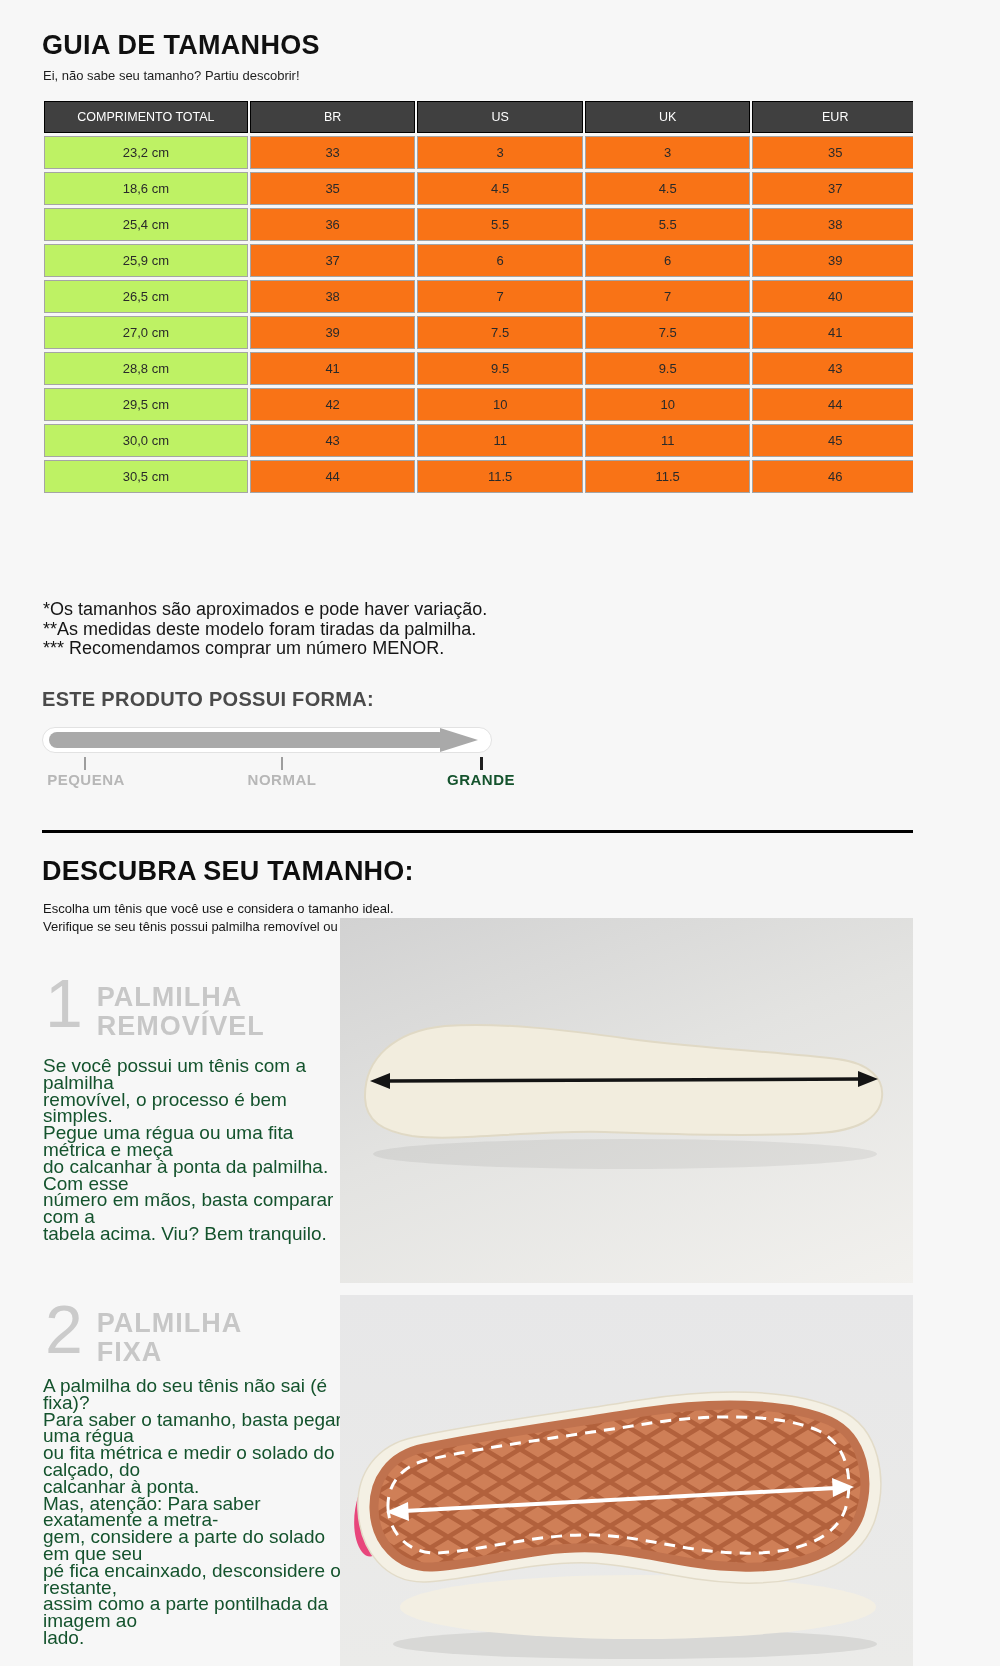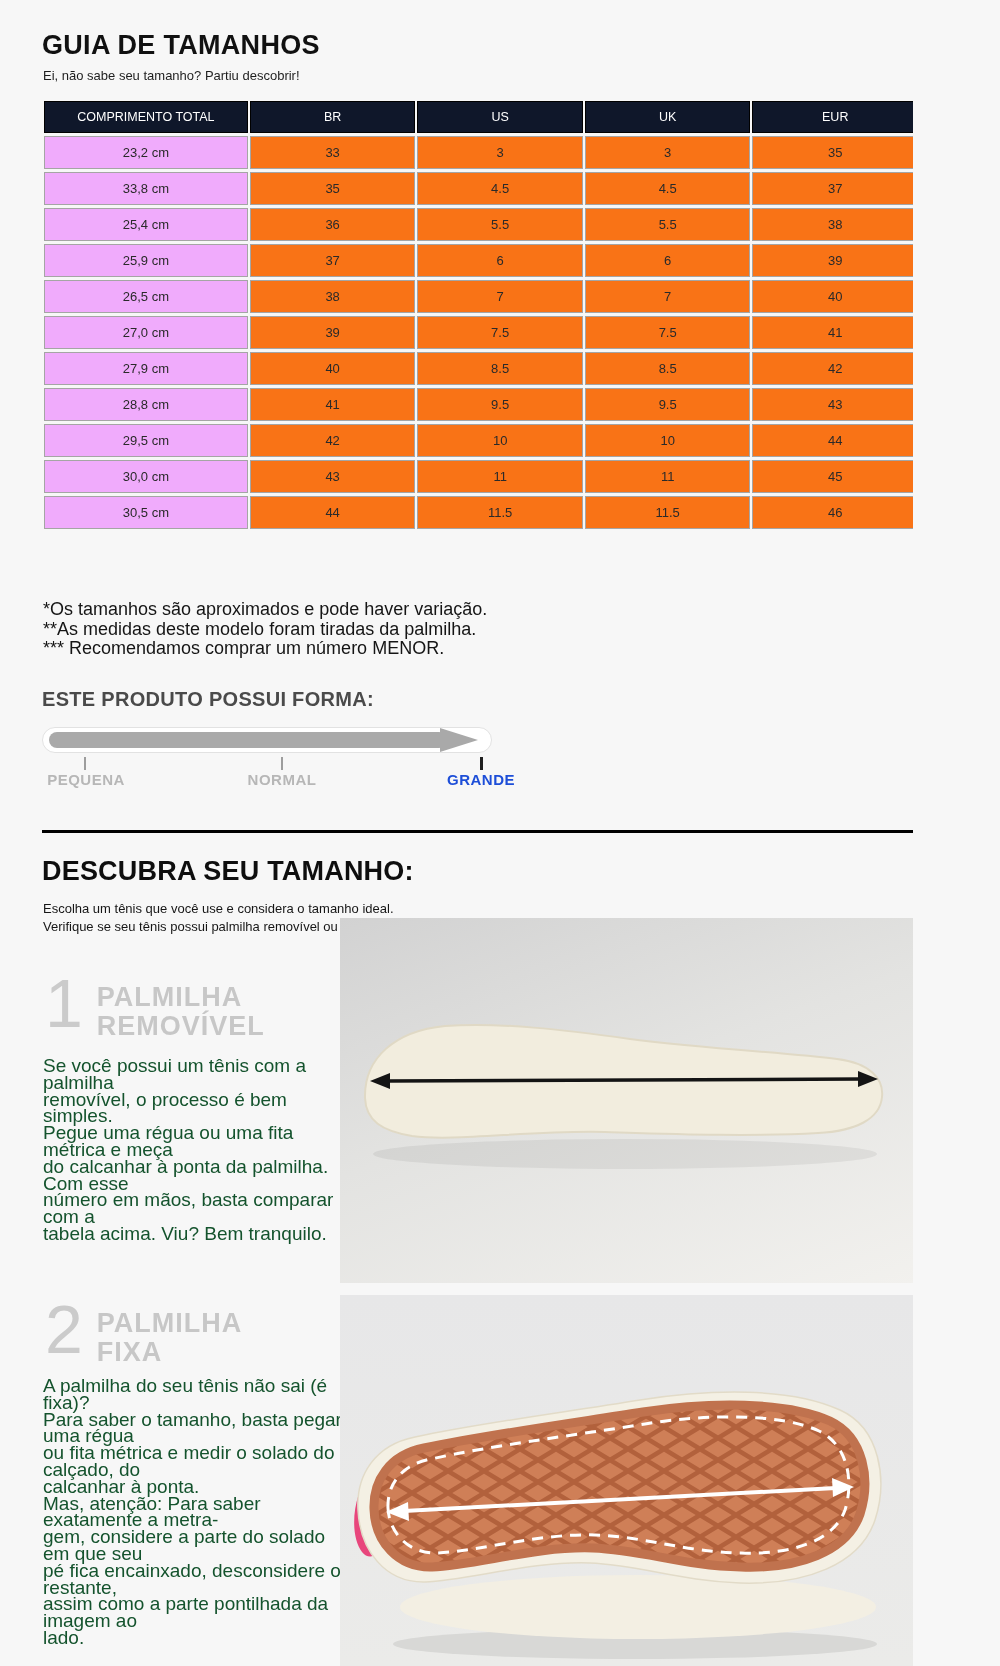--- a/index.html
+++ b/index.html
@@ -9,40 +9,40 @@
     background:#f7f7f7; overflow:hidden;
     font-family:"Liberation Sans", sans-serif; color:#1c1c1c;
   }
   .pre { white-space:pre-line; }
 
   .page-title { position:absolute; left:42px; top:30px; font-size:27px; font-weight:700; letter-spacing:.3px; color:#111; }
   .page-subtitle { position:absolute; left:43px; top:68px; font-size:13px; color:#1e1e1e; }
 
   table.size-table { position:absolute; left:42px; top:98px; width:878px; border-collapse:separate; border-spacing:2px 3px; }
   table.size-table th {
-    background:#0f172a; color:#fff; font-size:12.5px; font-weight:400;
+    background:#404040; color:#fff; font-size:12.5px; font-weight:400;
     height:32px; text-align:center; border:1px solid #000;
   }
   table.size-table th:first-child { width:23.4%; }
   table.size-table th:nth-child(n+2) { width:19%; }
   table.size-table td {
     height:33px; text-align:center; font-size:13px; color:#2a2a2a;
     border:1px solid #a5a5a5; background:#f97316;
   }
-  table.size-table td:first-child { background:#f0abfc; }
+  table.size-table td:first-child { background:#bef264; }
 
   .footnotes { position:absolute; left:43px; top:600px; font-size:18px; line-height:19.5px; color:#151515; }
 
   .forma-heading { position:absolute; left:42px; top:688px; font-size:20px; font-weight:700; color:#4a4a4a; letter-spacing:.3px; }
   .gauge { position:absolute; left:42px; top:727px; width:470px; height:70px; }
   .gauge svg { position:absolute; left:0; top:0; }
   .tick { position:absolute; top:30px; width:2px; height:13px; background:#9d9d9d; }
   .tick.strong { width:3px; background:#1f1f1f; }
   .gauge-label { position:absolute; top:44px; transform:translateX(-50%); font-size:15px; font-weight:700; letter-spacing:.5px; color:#b7b7b7; }
-  .gauge-label.selected { color:#1d4ed8;text-align:right; }
+  .gauge-label.selected { color:#14532d;text-align:right; }
 
   .divider { position:absolute; left:42px; top:830px; width:878px; height:3px; background:#000; }
 
   .descubra-heading { position:absolute; left:42px; top:856px; font-size:27px; font-weight:700; color:#0e0e0e; letter-spacing:.2px; }
   .descubra-intro { position:absolute; left:43px; top:900px; width:840px; font-size:13px; line-height:17.5px; color:#161616; }
 
   .step-head { position:absolute; display:flex; align-items:flex-start; }
   .step-num { font-size:68px; line-height:62px; font-weight:400; color:#cbcbcb; }
   .step-title { margin-left:14px; margin-top:11px; font-size:27px; line-height:29px; font-weight:700; letter-spacing:1px; color:#c7c7c7; }
   .step1-head { left:45px; top:972px; }
@@ -76,21 +76,21 @@
     </thead>
     <tbody>
         <tr>
           <td>23,2 cm</td>
           <td>33</td>
           <td>3</td>
           <td>3</td>
           <td>35</td>
         </tr>
         <tr>
-          <td>33,8 cm</td>
+          <td>18,6 cm</td>
           <td>35</td>
           <td>4.5</td>
           <td>4.5</td>
           <td>37</td>
         </tr>
         <tr>
           <td>25,4 cm</td>
           <td>36</td>
           <td>5.5</td>
           <td>5.5</td>
@@ -109,27 +109,20 @@
           <td>7</td>
           <td>7</td>
           <td>40</td>
         </tr>
         <tr>
           <td>27,0 cm</td>
           <td>39</td>
           <td>7.5</td>
           <td>7.5</td>
           <td>41</td>
-        </tr>
-        <tr>
-          <td>27,9 cm</td>
-          <td>40</td>
-          <td>8.5</td>
-          <td>8.5</td>
-          <td>42</td>
         </tr>
         <tr>
           <td>28,8 cm</td>
           <td>41</td>
           <td>9.5</td>
           <td>9.5</td>
           <td>43</td>
         </tr>
         <tr>
           <td>29,5 cm</td>

